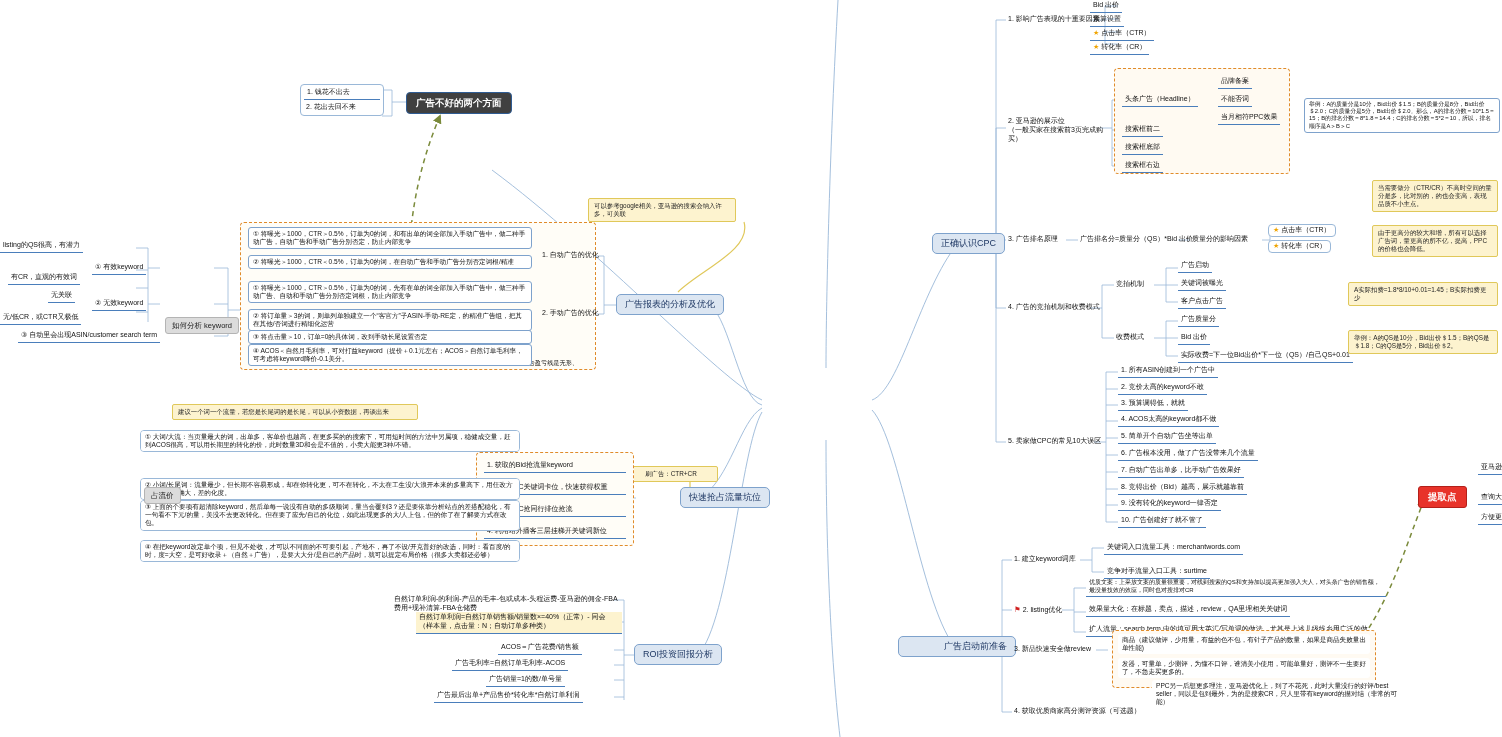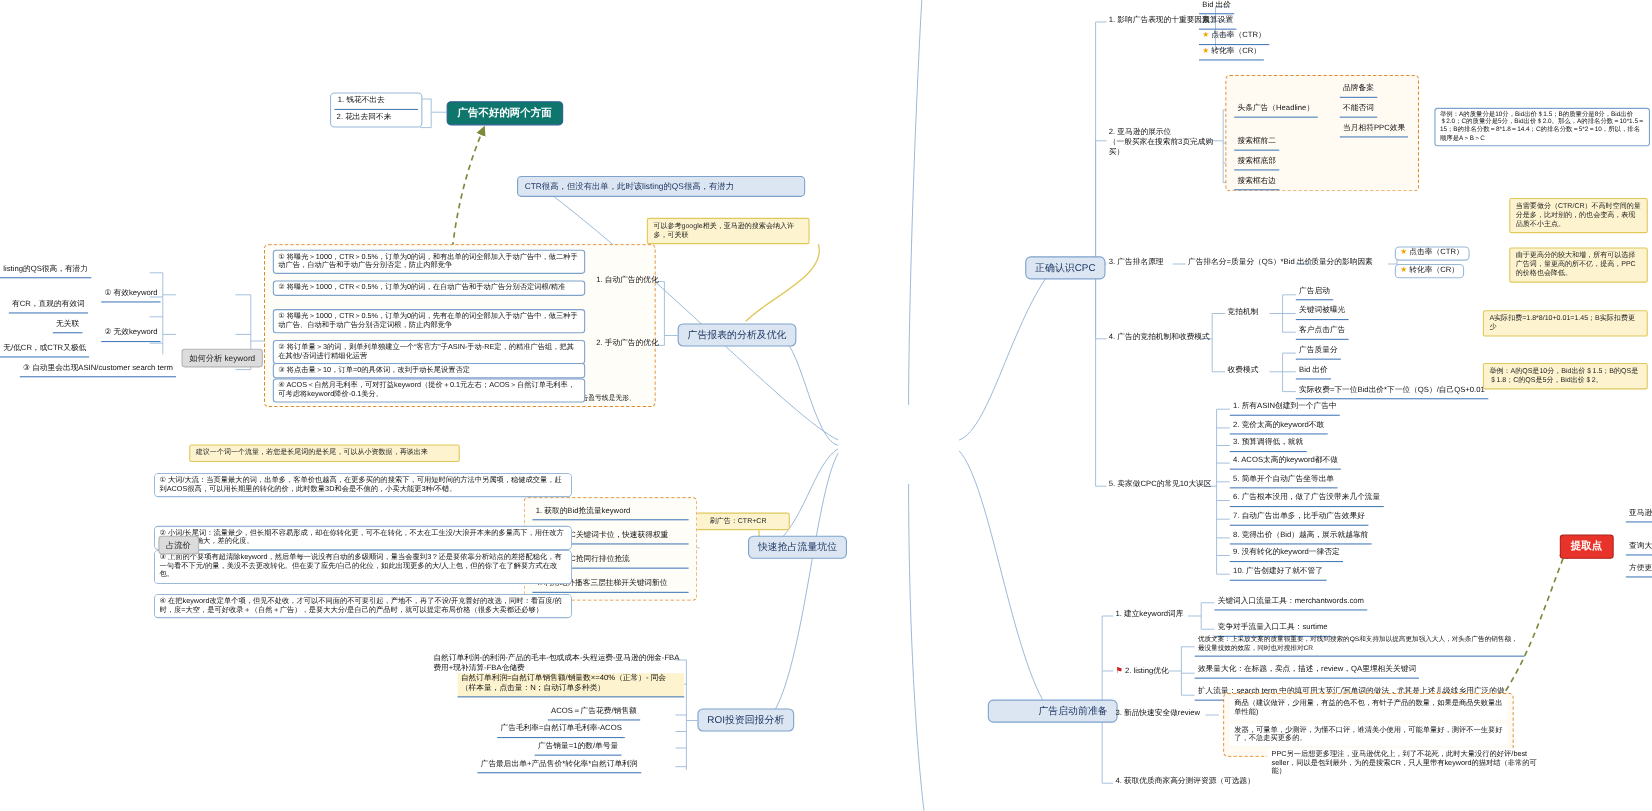--- a/index.html
+++ b/index.html
@@ -18,21 +18,21 @@
   .central{
     background:#dce6f2;border:1.4px solid #4472a8;border-radius:9px;
     color:#1f3864;font-weight:bold;font-size:14px;
     padding:9px 16px;text-align:center;white-space:nowrap;
   }
   .branch{
     background:#dce6f2;border:1px solid #7ea2cc;border-radius:5px;
     color:#1f3864;font-size:9px;padding:4px 8px;white-space:nowrap;text-align:center;
   }
   .branch-blue-solid{
-    background:#0f766e;border:1px solid #2f5c93;border-radius:4px;
+    background:#404040;border:1px solid #2f5c93;border-radius:4px;
     color:#ffffff;font-weight:bold;font-size:9.5px;padding:4px 9px;white-space:nowrap;
   }
   .branch-red{
     background:#e8332a;border:1px solid #b3201a;border-radius:3px;
     color:#ffffff;font-weight:bold;font-size:9.5px;padding:4px 9px;white-space:nowrap;
   }
   .branch-grey{
     background:#dcdcdc;border:1px solid #b4b4b4;border-radius:3px;
     color:#222;font-size:7.5px;padding:3px 6px;white-space:nowrap;
   }
@@ -226,21 +226,20 @@
   </g>
 </svg>
 
 
 <div class="node branch-blue-solid" style="left:406px;top:92px;">广告不好的两个方面</div>
 <div class="node box-dotted-blue" style="left:300px;top:84px;width:84px;padding:2px 3px;">
   <div class="leaf" style="border-bottom:1px solid #4a7ebb;">1. 钱花不出去</div>
   <div class="leaf-plain" style="margin-top:2px;">2. 花出去回不来</div>
 </div>
 
-<div class="node" style="left:470px;top:160px;width:262px;background:#dce6f2;border:1px solid #7ea2cc;border-radius:4px;padding:4px 6px;font-size:7.6px;color:#1f3864;">CTR很高，但没有出单，此时该listing的QS很高，有潜力</div>
 
 <div class="node note-yellow" style="left:588px;top:198px;width:148px;">可以参考google相关，亚马逊的搜索会纳入许多，可关联</div>
 
 <div class="node branch" style="left:616px;top:294px;">广告报表的分析及优化</div>
 
 <div class="node box-dashed-orange" style="left:240px;top:222px;width:356px;height:148px;"></div>
 
 <div class="node leaf-plain" style="left:540px;top:250px;">1. 自动广告的优化</div>
 <div class="node leaf-plain" style="left:540px;top:308px;">2. 手动广告的优化</div>
 <div class="node leaf-plain txt-small" style="left:508px;top:358px;">保证广告盈亏线是无形、</div>

